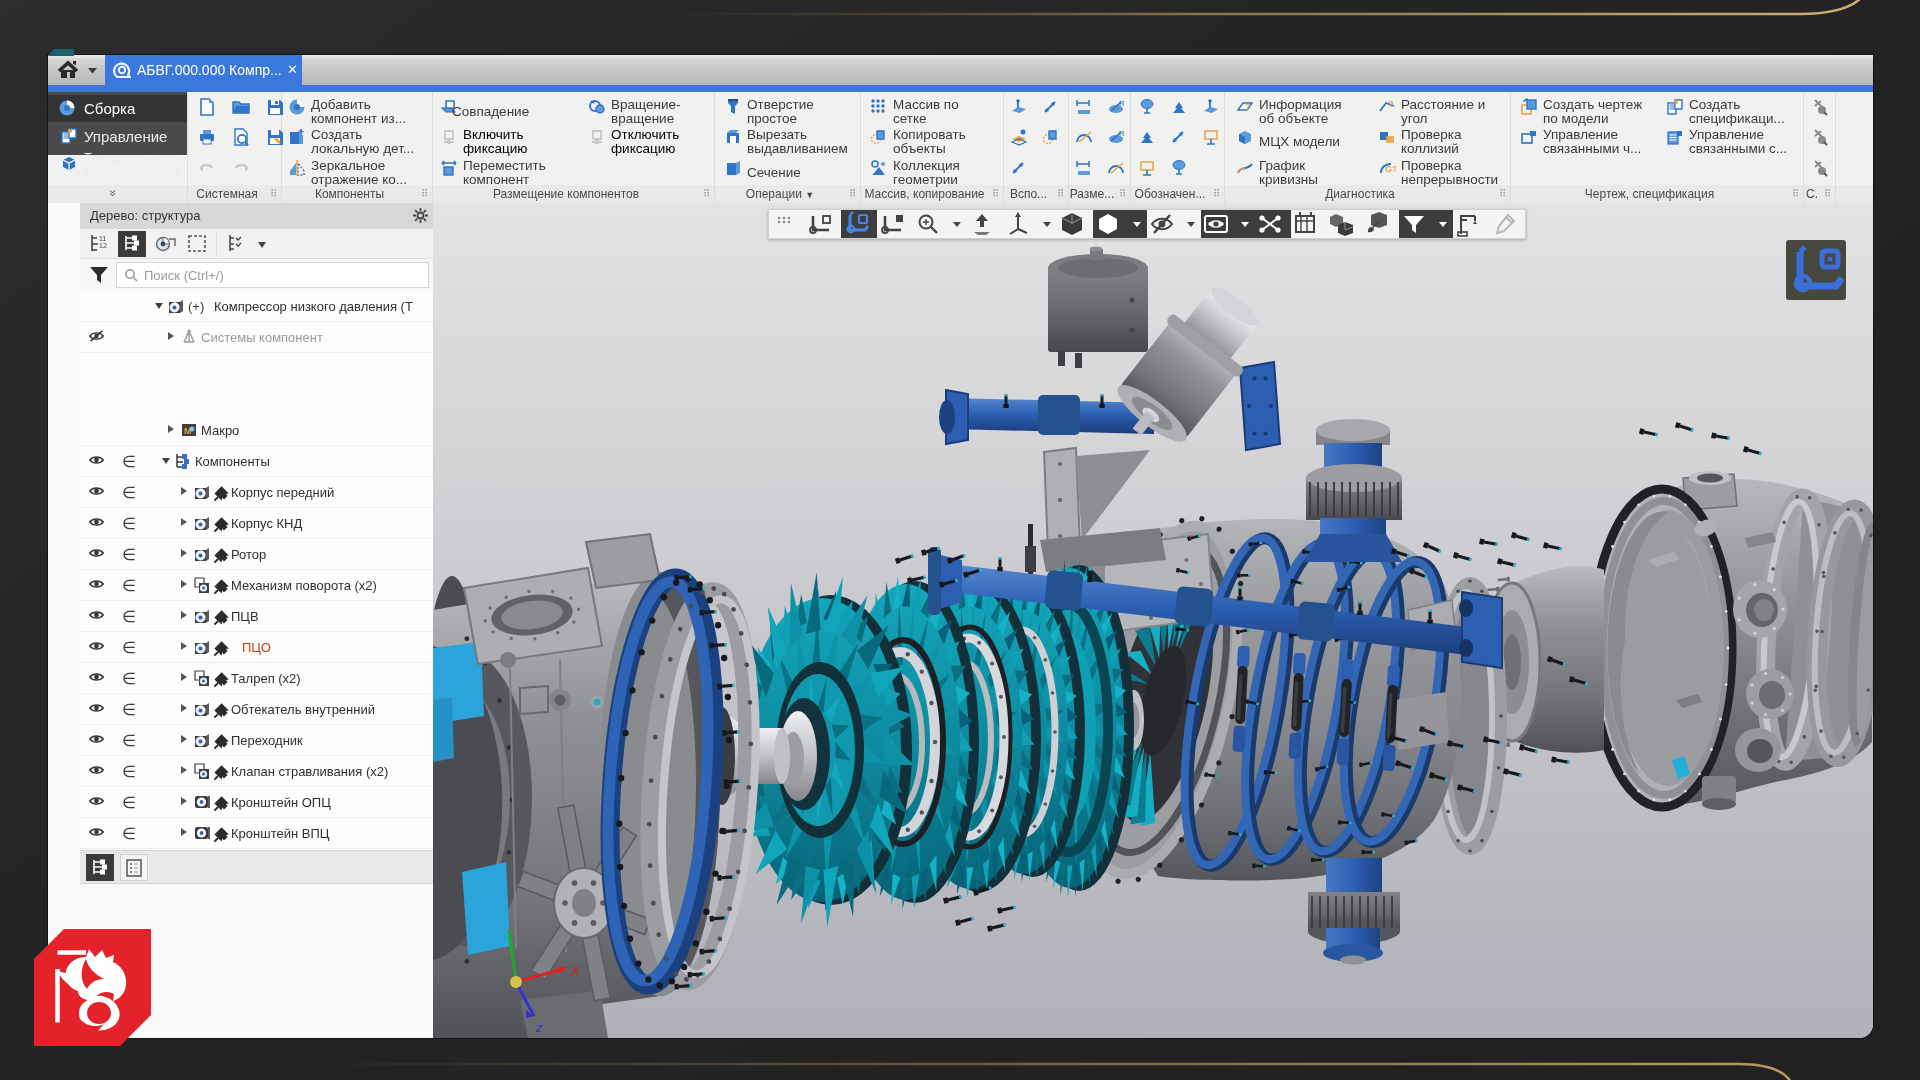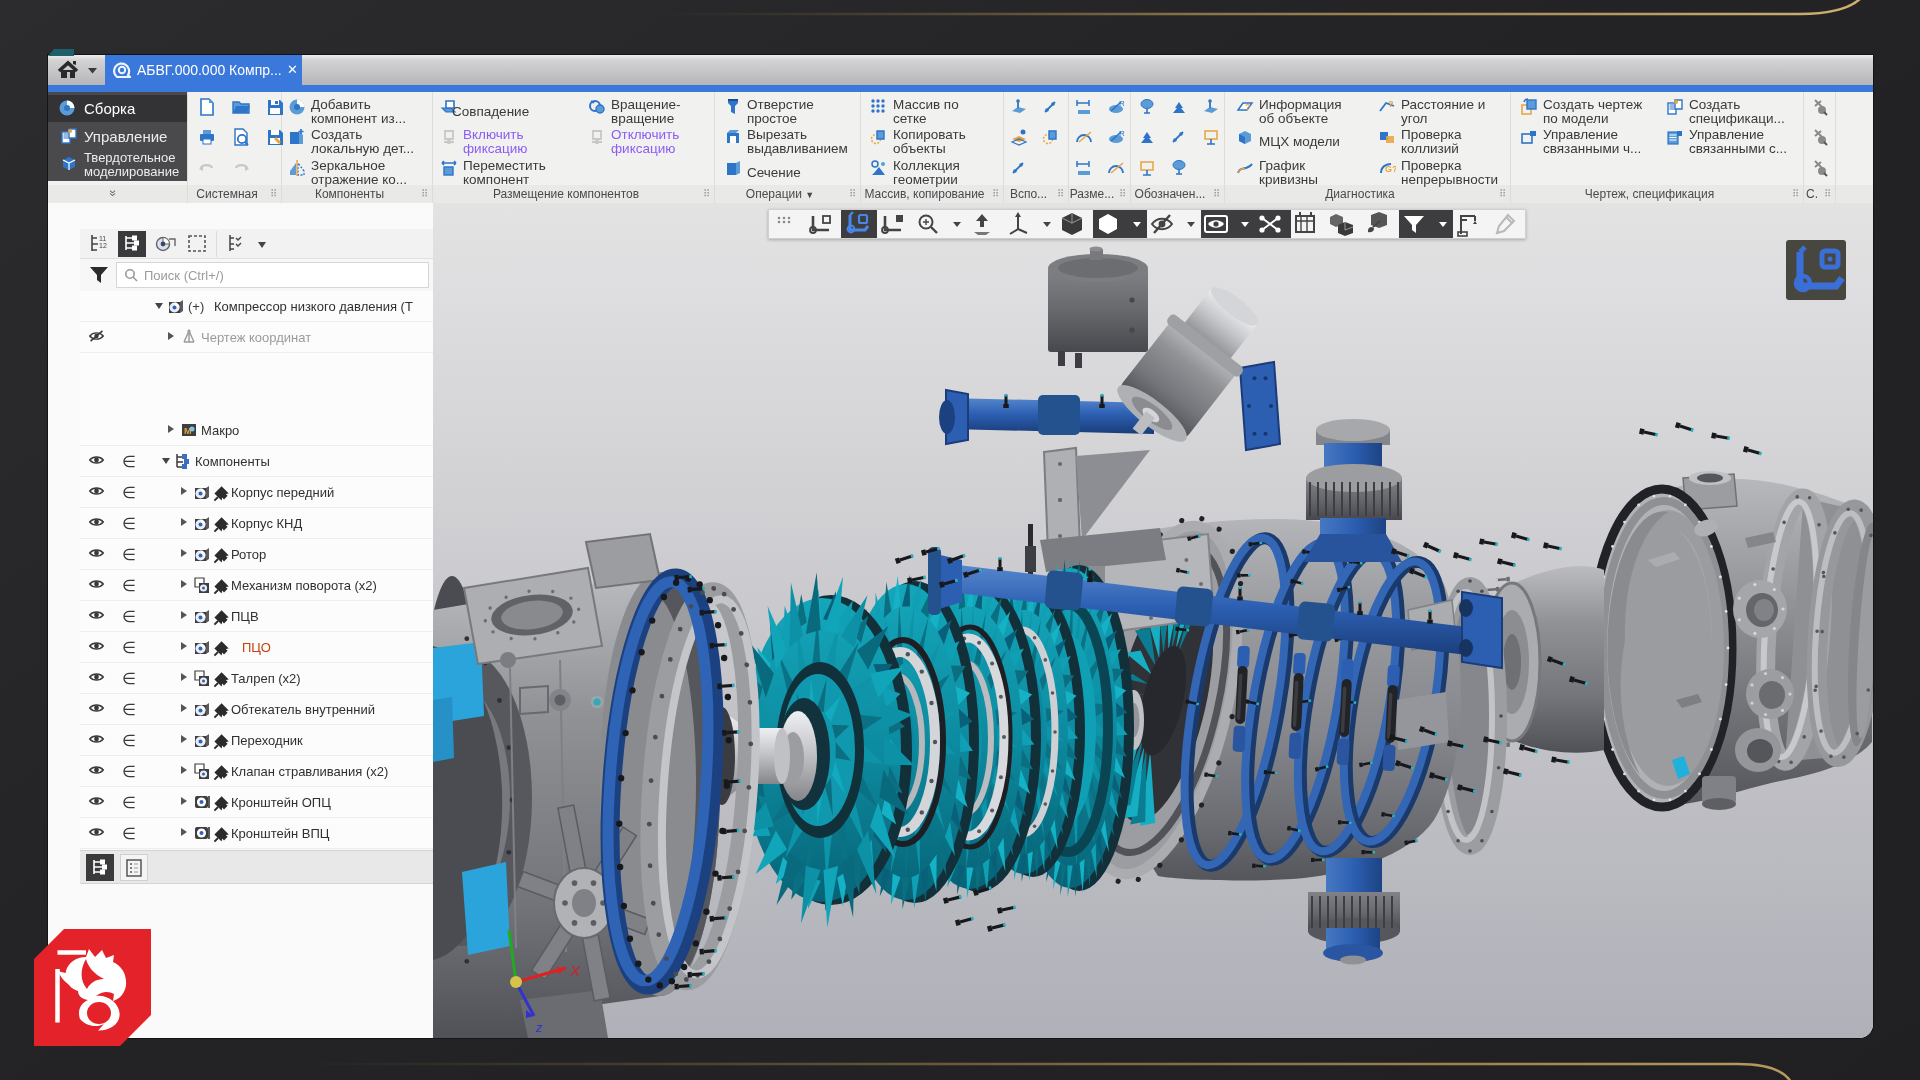--- a/index.html
+++ b/index.html
@@ -3,27 +3,27 @@
 <style>
 *{margin:0;padding:0;box-sizing:border-box}
 html,body{width:1920px;height:1080px;overflow:hidden;background:#232325;font-family:"Liberation Sans",sans-serif}
 #stage{position:absolute;left:0;top:0;width:1920px;height:1080px;background:linear-gradient(145deg,#2c2c2e 0%,#242426 40%,#202022 100%)}
 #win{position:absolute;left:48px;top:55px;width:1825px;height:983px;background:#efefee;border-radius:0 0 14px 0;box-shadow:0 0 0 1px #141416}
 #titlebar{position:absolute;left:0;top:0;width:100%;height:30px;background:linear-gradient(#ededed 0%,#d2d2d4 18%,#b6b6b8 100%)}
 #homebtn{position:absolute;left:0;top:0;width:55px;height:30px}
 #tab{position:absolute;left:57px;top:0;width:197px;height:30px;background:#3a78dc;color:#fff;font-size:14px}
 #accent{position:absolute;left:0;top:30px;width:100%;height:7px;background:#3a78dc}
 #ribbon{position:absolute;left:0;top:37px;width:100%;height:111px;background:#f1f1f0}
-#rtabs{position:absolute;left:0;top:0;width:139px;height:89px;background:#4a4a4c;color:#ececec}
+#rtabs{position:absolute;left:0;top:0;width:139px;height:63px;background:#4a4a4c;color:#ececec}
 #labelrow{position:absolute;left:0px;top:93px;width:100%;height:18px;background:#e9e9e8;color:#4a4a4a;font-size:12px}
 .gsep{position:absolute;top:0;width:1px;height:111px;background:#dcdcdb}
 .glabel{position:absolute;top:95px;font-size:12px;color:#4a4a4a;text-align:center;white-space:nowrap}
 .grip{position:absolute;top:96px;font-size:10px;color:#9a9a9a;letter-spacing:-1px}
 .ritem{position:absolute;font-size:13.5px;line-height:14px;color:#3a3a3a;white-space:nowrap}
-.ritem.dis{color:#8b5cf6}
+.ritem.dis{color:#000000}
 .ricon{position:absolute;width:18px;height:18px}
 #main{position:absolute;left:0;top:148px;width:100%;height:835px}
 #panel{position:absolute;left:0;top:0;width:385px;height:835px;background:#fafafa}
 #lstrip{position:absolute;left:0;top:0;width:32px;height:835px;background:#fbfbfb;border-right:1px solid #e2e2e2}
 #phead{position:absolute;left:32px;top:0;width:353px;height:26px;background:#d7d7d8;font-size:13px;color:#333}
 #ptool{position:absolute;left:32px;top:26px;width:353px;height:30px;background:#f2f2f2;border-bottom:1px solid #e0e0e0}
 #psearch{position:absolute;left:32px;top:56px;width:353px;height:32px;background:#f7f7f7}
 #tree{position:absolute;left:32px;top:88px;width:353px;height:558px;background:#fcfcfc;font-size:13px;color:#303030}
 .trow{position:absolute;left:0;width:353px;height:31px;border-bottom:1px solid #eeeeee}
 .tlabel{position:absolute;top:8px;white-space:nowrap}
@@ -410,20 +410,29 @@
           <path d="M14 14l3 3" stroke="#555" stroke-width="2"></path>
         </svg>
         <svg class="ricon" style="left:1762px;top:67px" viewBox="0 0 18 18">
           <path d="M5 2l8 8M5 8l6-5" stroke="#8a8a88" stroke-width="2"></path>
           <circle cx="12" cy="12" r="4" fill="#8a8a88"></circle>
           <path d="M14 14l3 3" stroke="#555" stroke-width="2"></path>
         </svg>
       </div>
       <div id="main">
         <div id="panel">
+          <div id="phead">
+            <span style="position:absolute;left:10px;top:5px">Дерево: структура</span>
+            <svg class="icn" style="left:332px;top:4px" width="17" height="17" viewBox="0 0 17 17">
+              <circle cx="8.5" cy="8.5" r="3" fill="none" stroke="#444" stroke-width="1.8"></circle>
+              <g stroke="#444" stroke-width="1.8">
+                <path d="M8.5 1v3M8.5 13v3M1 8.5h3M13 8.5h3M3.2 3.2l2.1 2.1M11.7 11.7l2.1 2.1M13.8 3.2l-2.1 2.1M5.3 11.7l-2.1 2.1"></path>
+              </g>
+            </svg>
+          </div>
           <div id="ptool">
 <svg class="icn" style="left:8px;top:4px" width="24" height="22" viewBox="0 0 24 22">
               <path d="M4 2v16M4 5h5M4 11h6M4 17h5" stroke="#444" stroke-width="1.6" fill="none"></path>
               <text x="11" y="8" font-size="7" fill="#444">11</text>
               <text x="11" y="15" font-size="7" fill="#444">12</text>
             </svg>
 <div style="position:absolute;left:38px;top:2px;width:28px;height:26px;background:#3a3a3c"></div>
 <svg class="icn" style="left:43px;top:5px" width="18" height="20" viewBox="0 0 18 20">
               <path d="M3 2v14M3 4h6M3 9h8M3 14h6" stroke="#fff" stroke-width="1.6" fill="none"></path>
               <rect x="9" y="1.5" width="5" height="5" fill="#fff"></rect>
@@ -474,21 +483,21 @@
               <svg class="teye" style="left:8px" viewBox="0 0 20 14">
                 <path d="M2 7 C6 2 14 2 18 7 C14 12 6 12 2 7Z" fill="none" stroke="#3a3a3a" stroke-width="1.6"></path>
                 <circle cx="10" cy="7" r="2.6" fill="#3a3a3a"></circle>
                 <path d="M3 13L17 1" stroke="#3a3a3a" stroke-width="1.8"></path>
               </svg>
               <div class="arr r" style="left:88px"></div>
               <svg class="tico" style="left:100px" viewBox="0 0 18 18">
                 <path d="M4 14L9 3l5 11M4 14h10M9 3v11" stroke="#9a9aa0" stroke-width="1.4" fill="none"></path>
                 <circle cx="9" cy="3" r="1.6" fill="#9a9aa0"></circle>
               </svg>
-              <div class="tlabel" style="left:121px;color:#9b9b9b">Чертеж координат</div>
+              <div class="tlabel" style="left:121px;color:#9b9b9b">Системы компонент</div>
             </div>
             <div class="trow" style="top:124px">
               <div class="arr r" style="left:88px"></div>
               <svg class="tico" style="left:100px" viewBox="0 0 18 18">
                 <rect x="2" y="3" width="14" height="12" fill="#3e3e40"></rect>
                 <text x="4" y="13" font-size="9" fill="#e8a33d" font-weight="bold">M</text>
                 <circle cx="12" cy="8" r="2.5" fill="#7ec3e8"></circle>
               </svg>
               <div class="tlabel" style="left:121px;color:#303030">Макро</div>
             </div>

